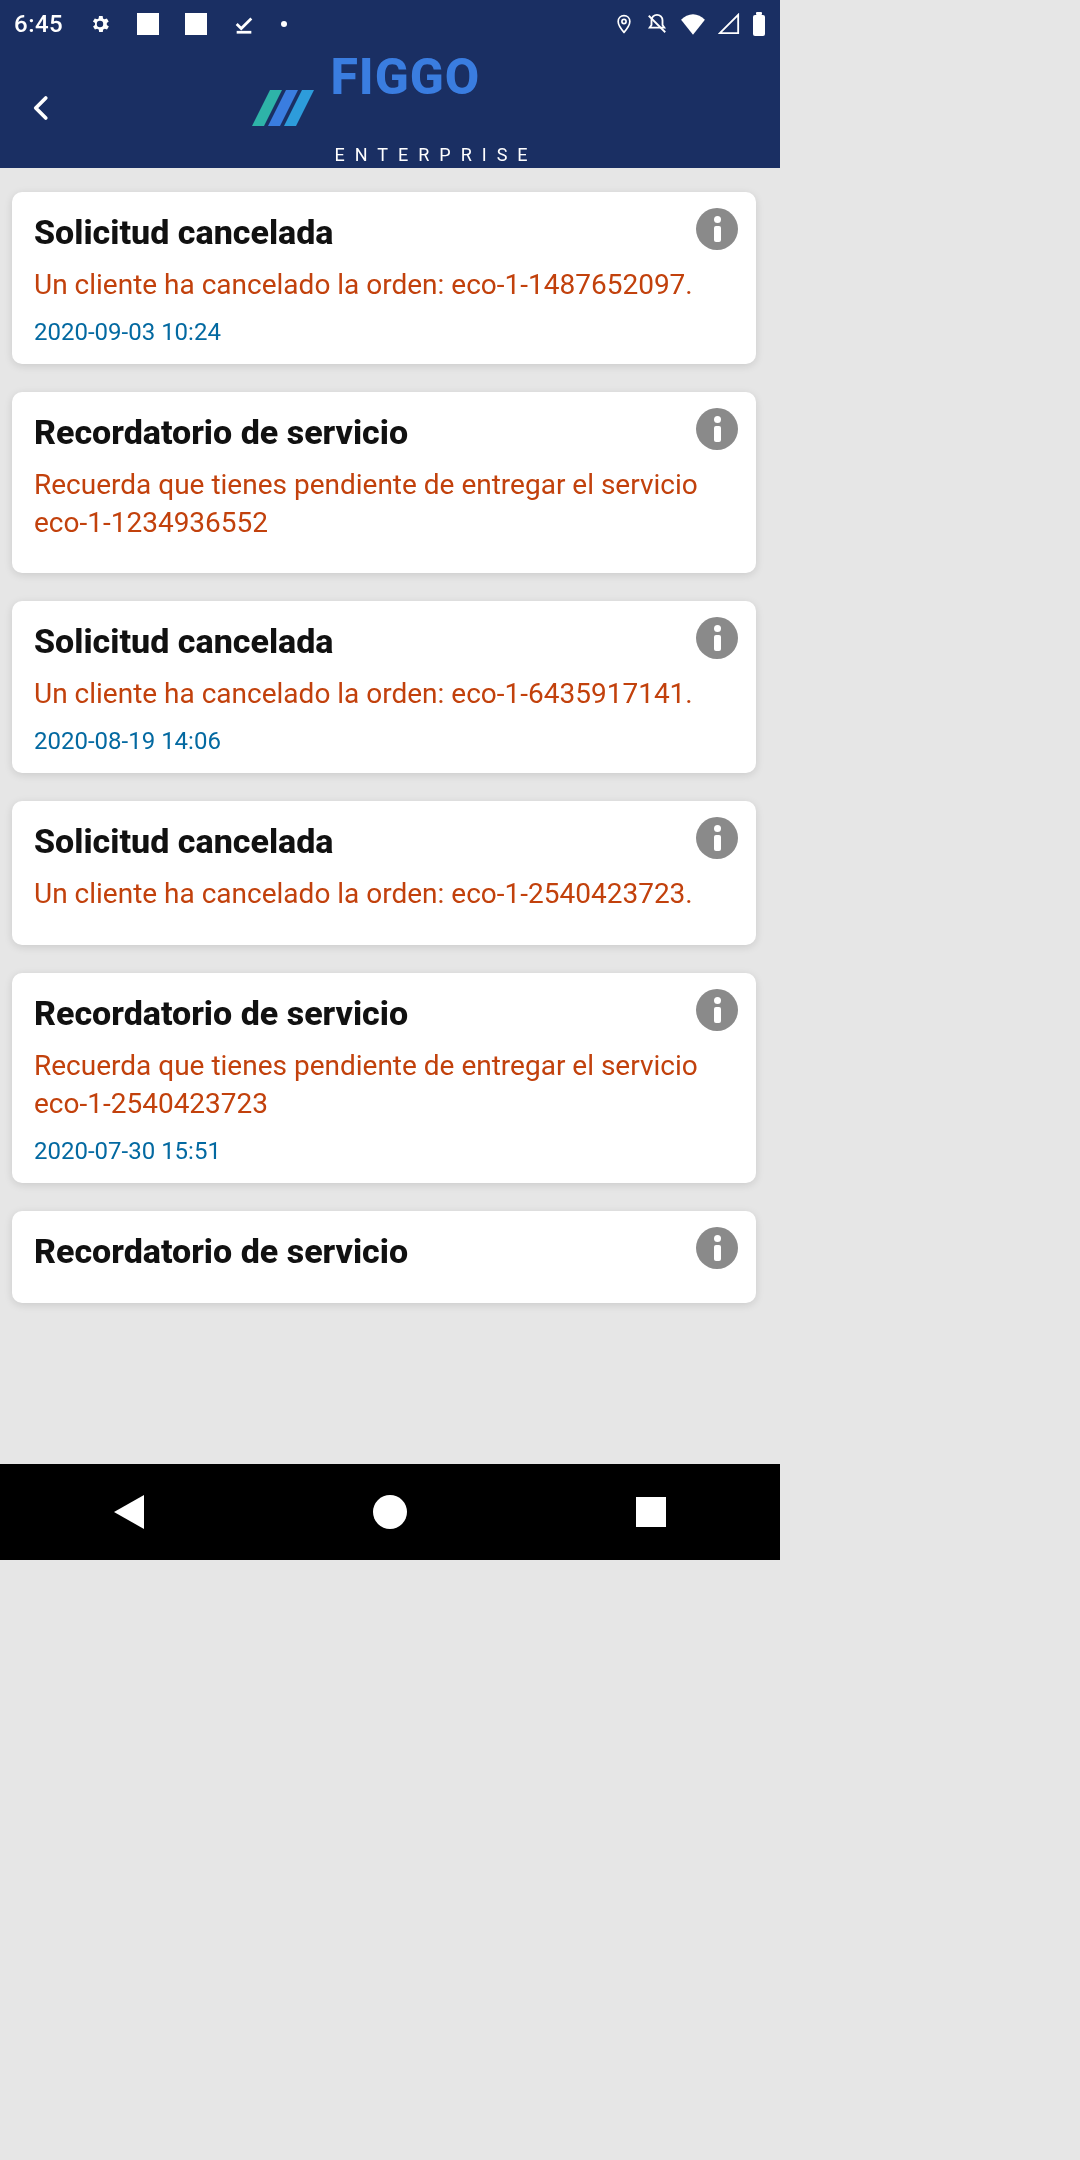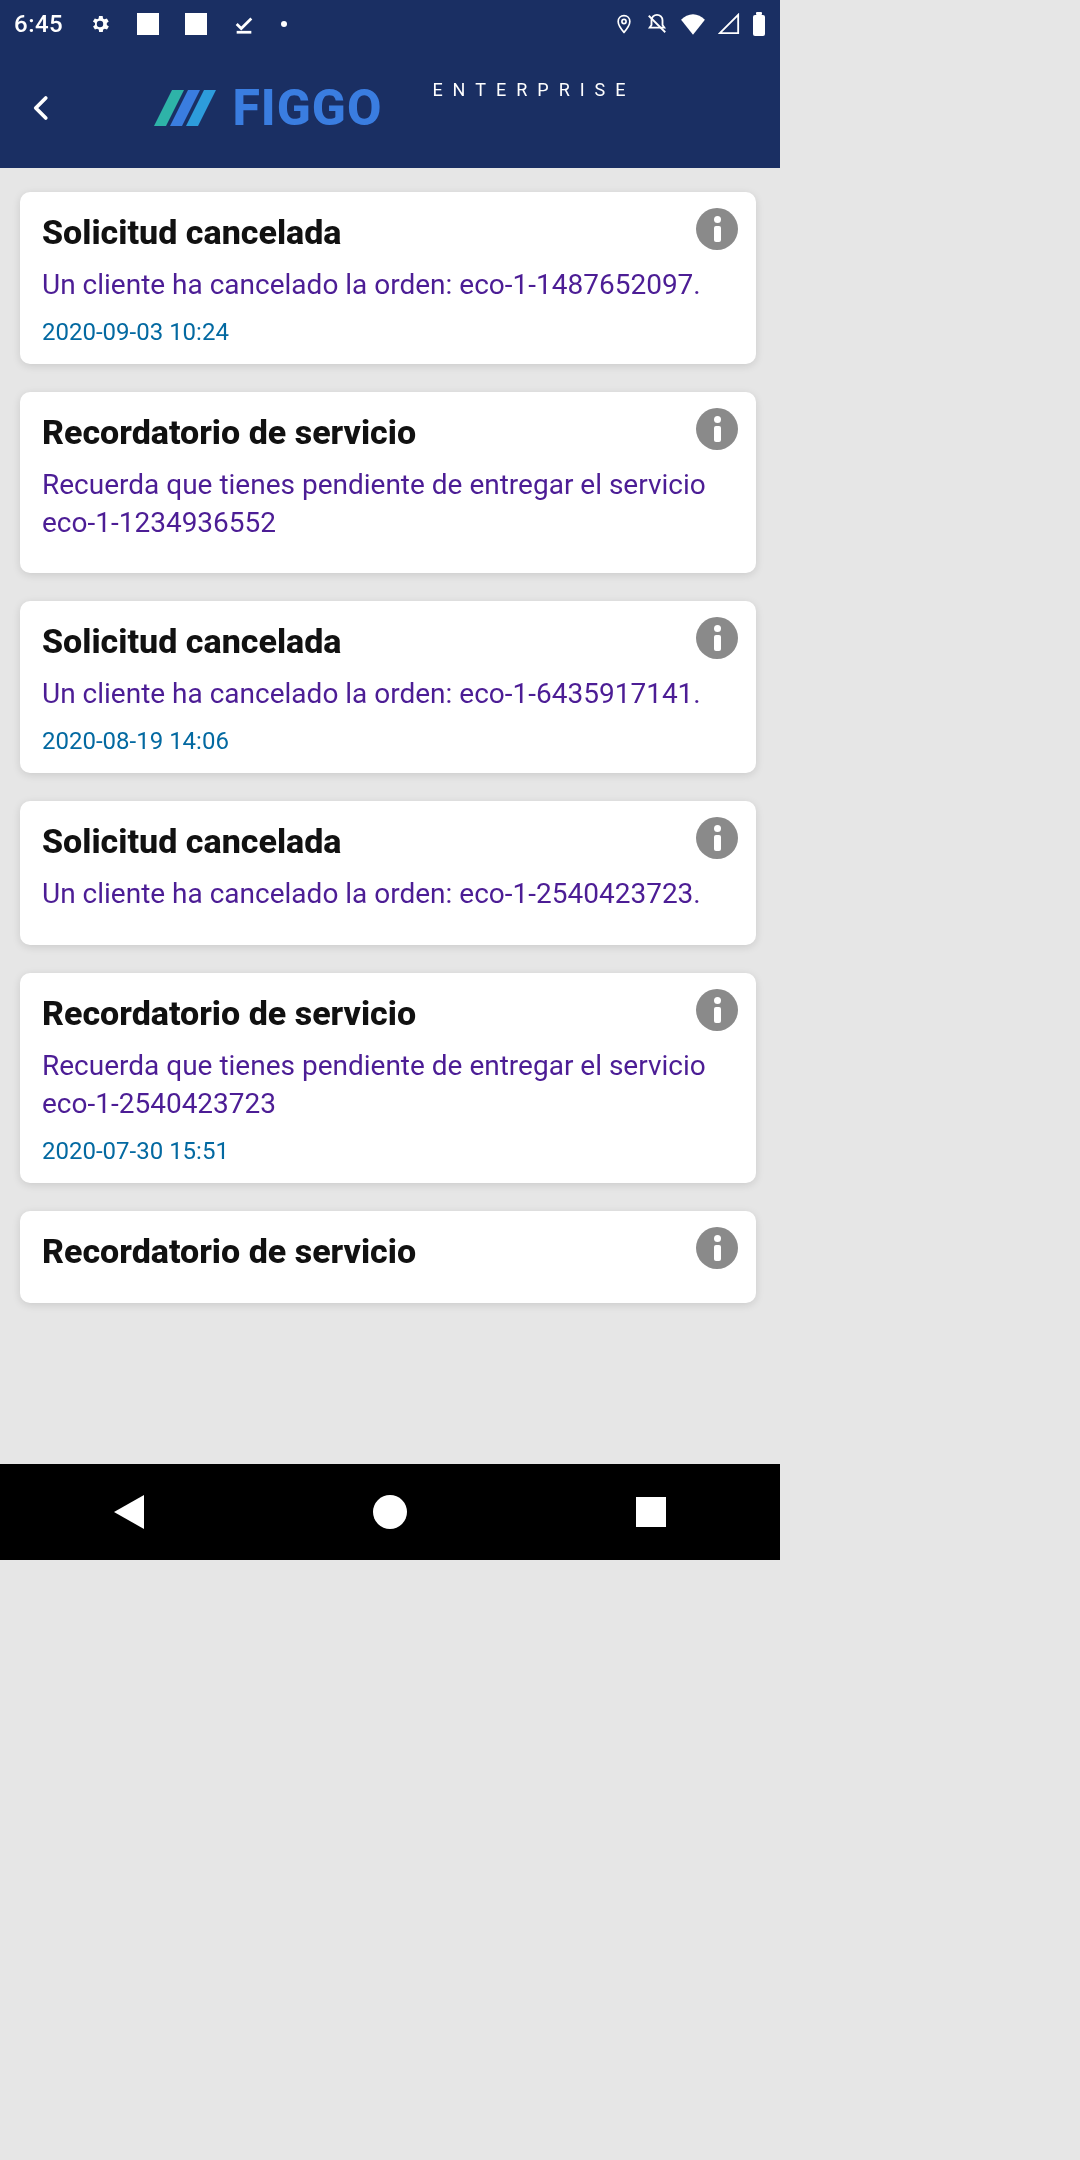--- a/index.html
+++ b/index.html
@@ -49,62 +49,62 @@
     display: flex; align-items: center; justify-content: center;
   }
   .logo-wrap {
     margin: 0 auto;
     display: flex;
     align-items: center;
     gap: 8px;
   }
   .logo-text {
     display: flex;
-    flex-direction: row;
+    flex-direction: column;
     line-height: 1;
     gap: 46px;
   }
   .logo-main {
     font-size: 50px;
     font-weight: 800;
     color: #3a7de0;
     letter-spacing: 1px;
   }
   .logo-sub {
     font-size: 18px;
     color: #fff;
     letter-spacing: 10px;
     margin-top: -2px;
     padding-left: 4px;
   }
 
   
   .content {
-    padding: 24px 24px 0 20px;
+    padding: 24px 24px 0 12px;
     height: calc(1560px - 48px - 120px - 96px);
     overflow: hidden;
   }
   .card {
     background: #fff;
     border-radius: 10px;
     padding: 20px 22px 18px 22px;
     margin-bottom: 28px;
     box-shadow: 0 2px 8px rgba(0,0,0,0.12);
     position: relative;
   }
   .card-title {
     font-size: 34px;
     font-weight: 800;
     color: #111;
     margin-bottom: 14px;
     padding-right: 56px;
   }
   .card-body {
     font-size: 28px;
-    color: #4c1d95;
+    color: #c2410c;
     line-height: 1.35;
     margin-bottom: 14px;
   }
   .card-time {
     font-size: 24px;
     color: #0369a1;
   }
   .info-icon {
     position: absolute;
     top: 16px;

